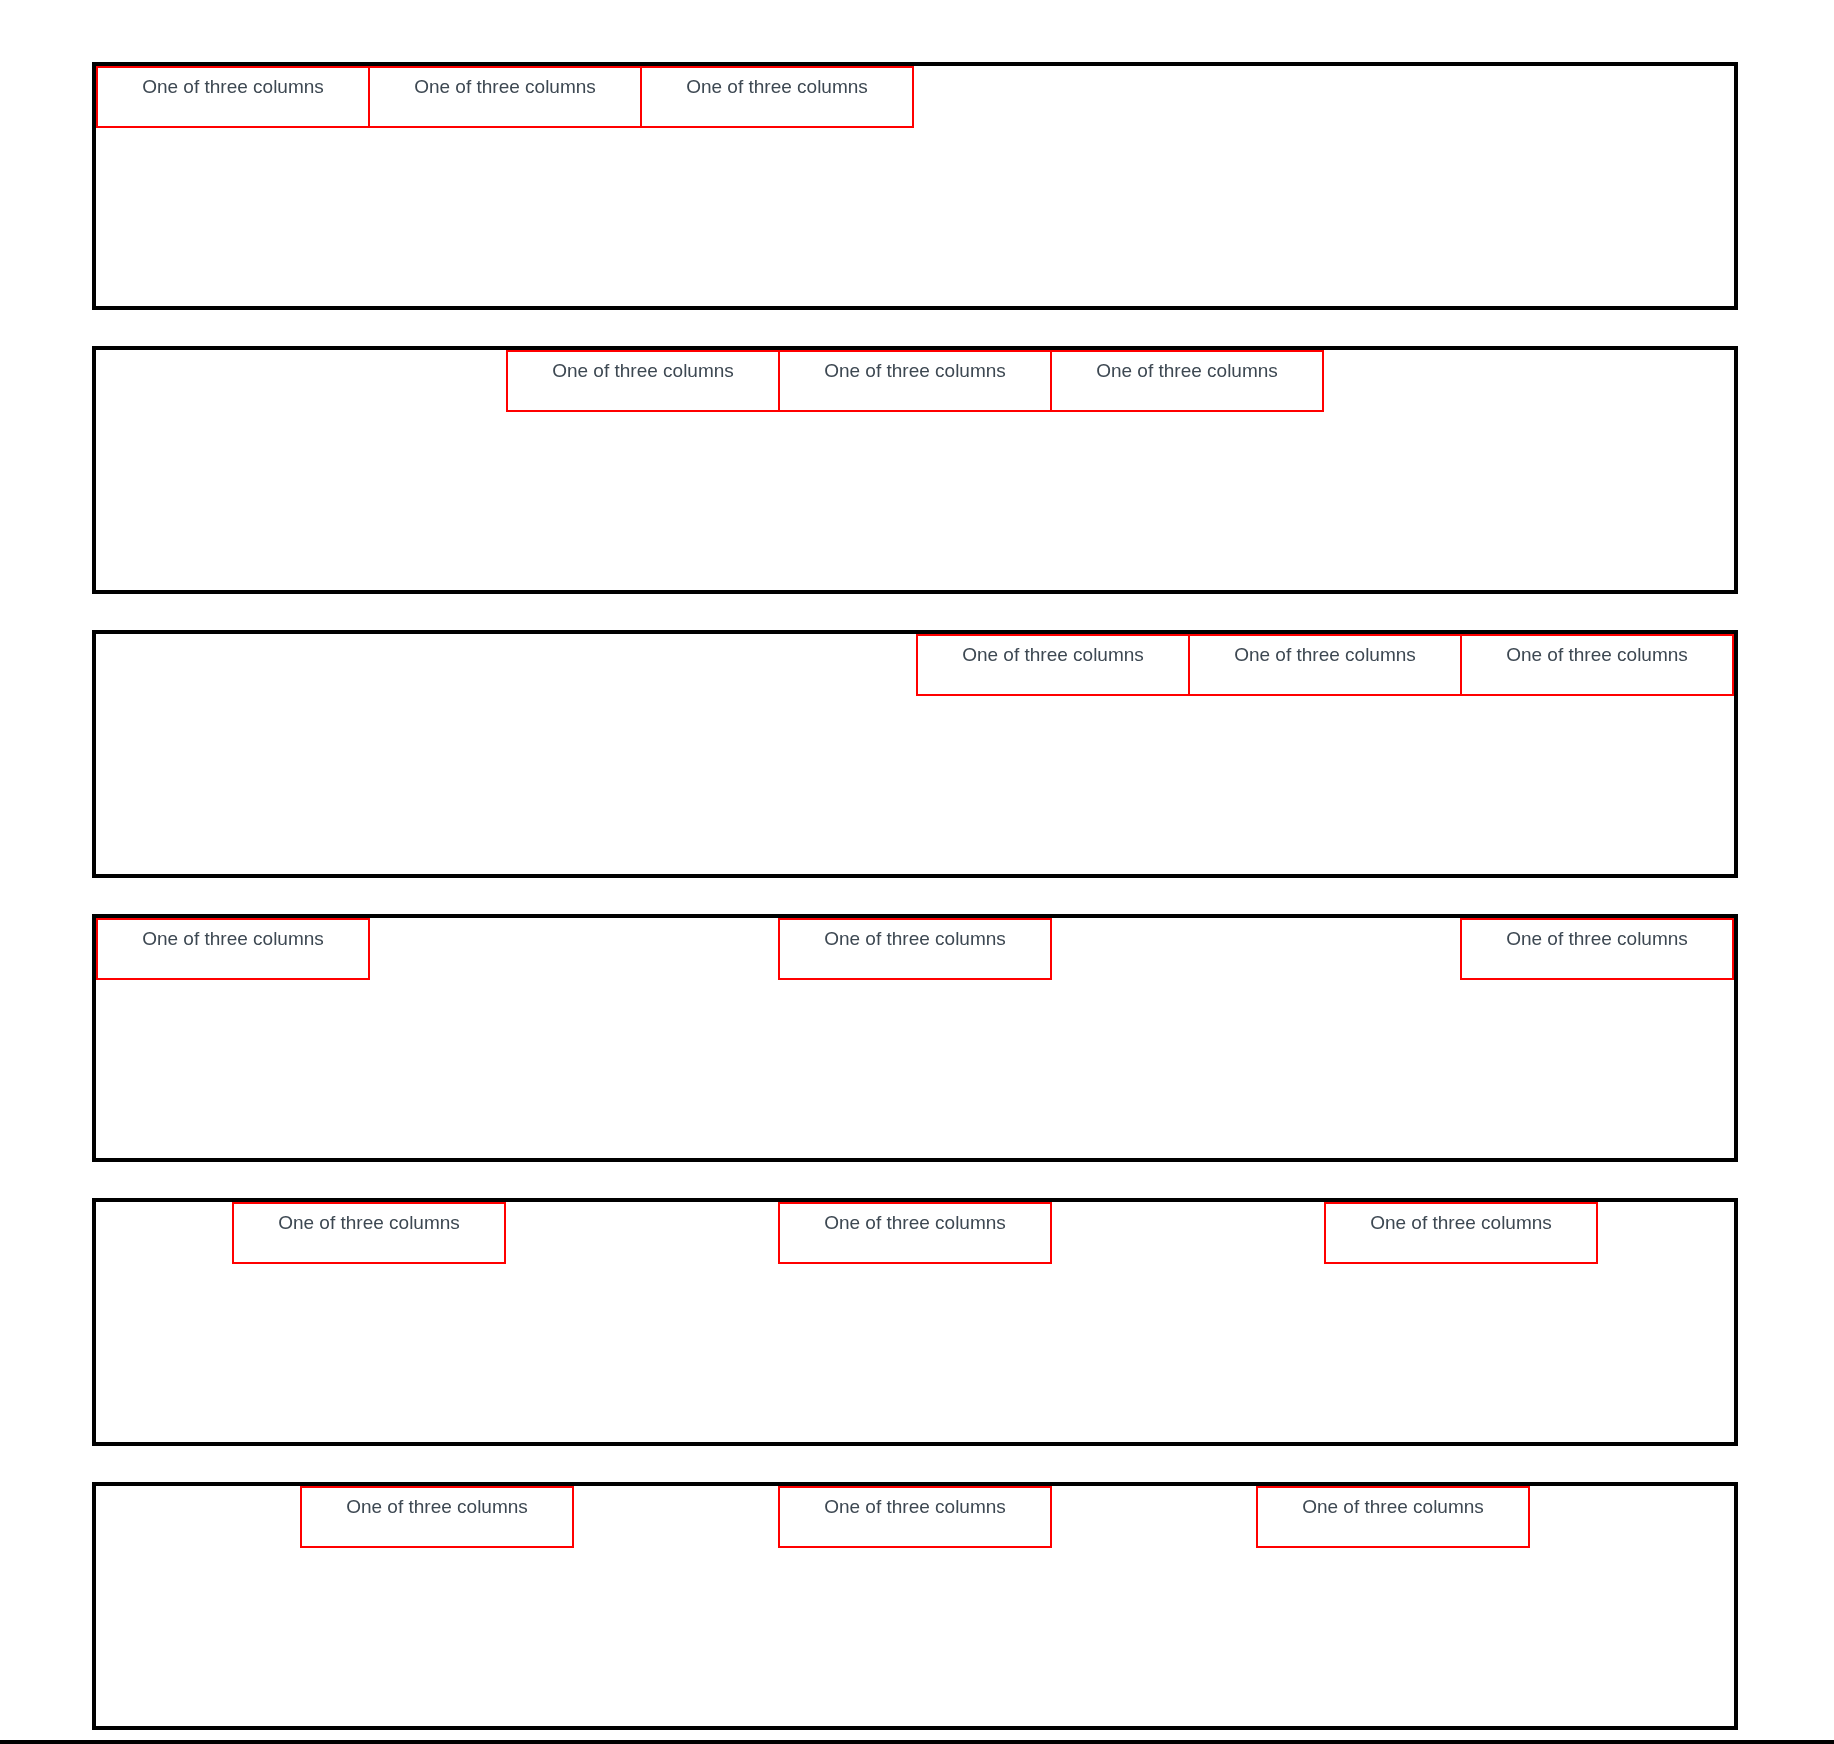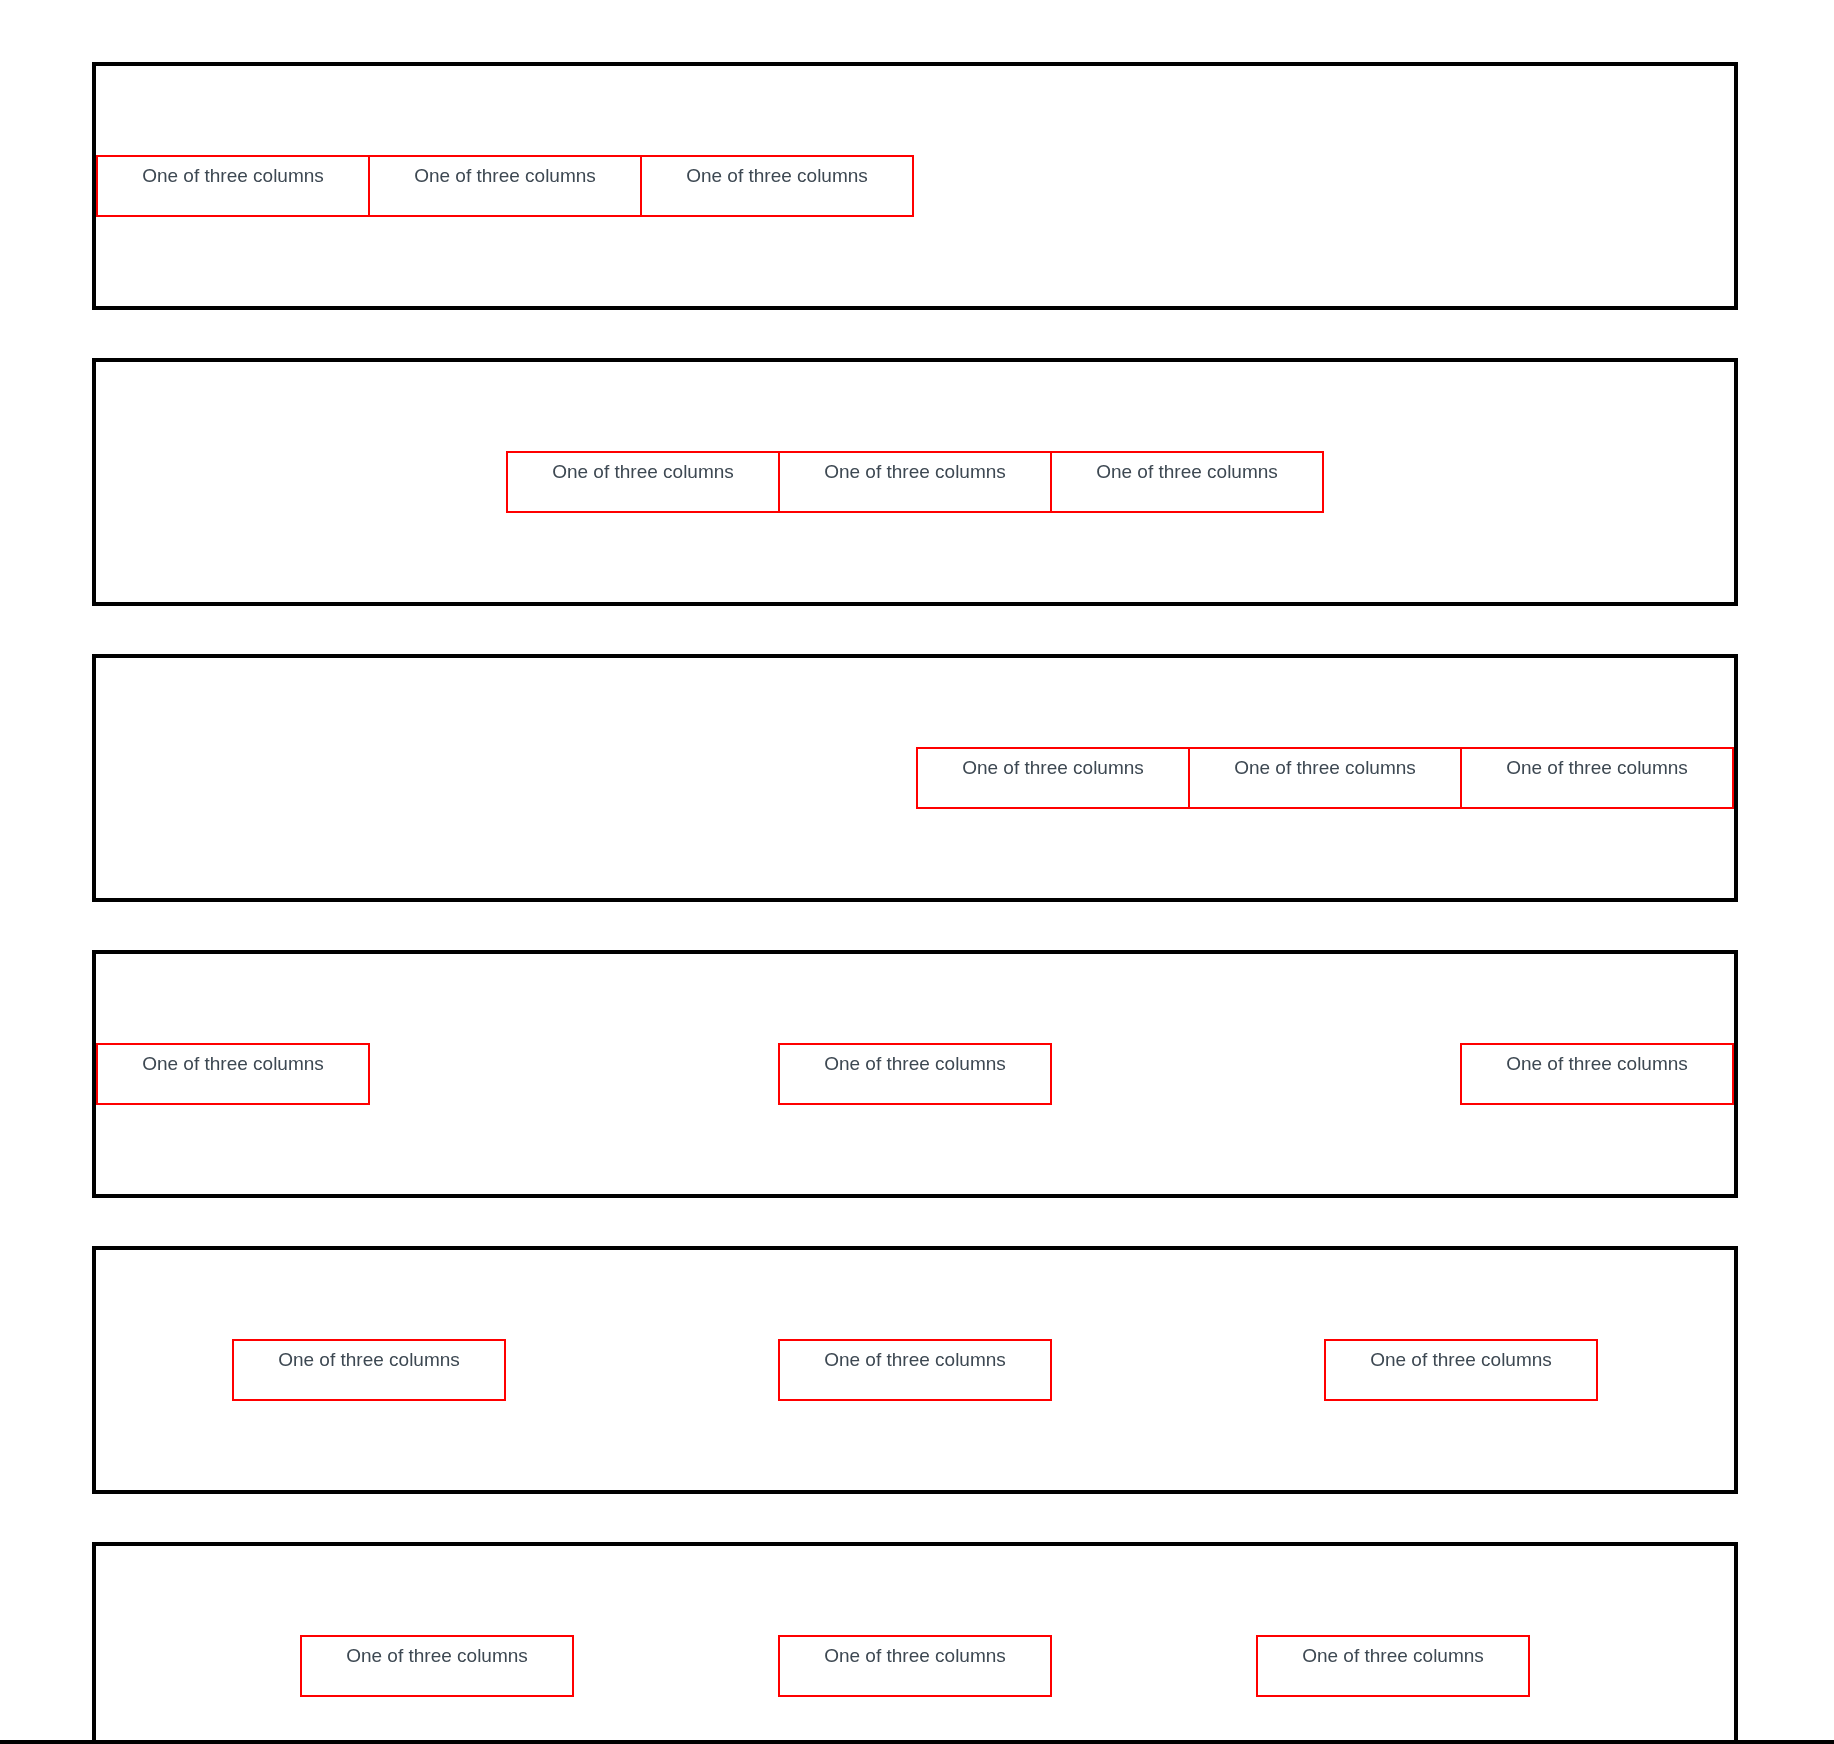--- a/index.html
+++ b/index.html
@@ -31,23 +31,23 @@
     left: 92px;
     top: 62px;
     width: 1646px;
   }
 
   .flex-container {
     border: 4px solid #000000;
     box-sizing: border-box;
     height: 248px;
     display: flex;
-    align-items: center;
+    align-items: flex-start;
     width: 100%;
-    margin-bottom: 48px;
+    margin-bottom: 36px;
     background: #ffffff;
     position: relative;
   }
 
   
   .jc-start    { justify-content: flex-start; }
   .jc-center   { justify-content: center; }
   .jc-end      { justify-content: flex-end; }
   .jc-between  { justify-content: space-between; }
   .jc-around   { justify-content: space-around; }

